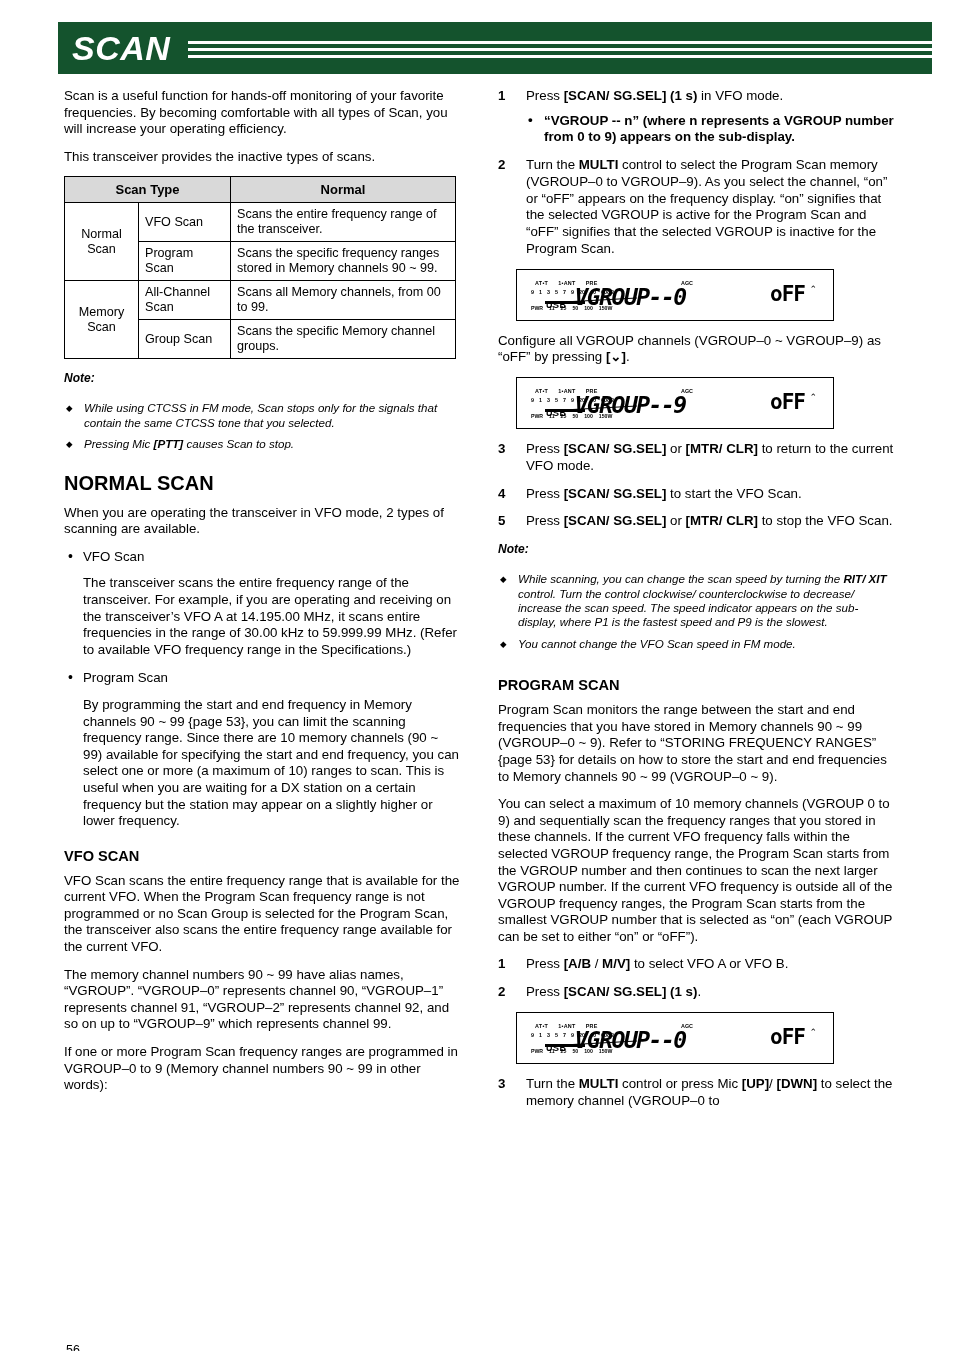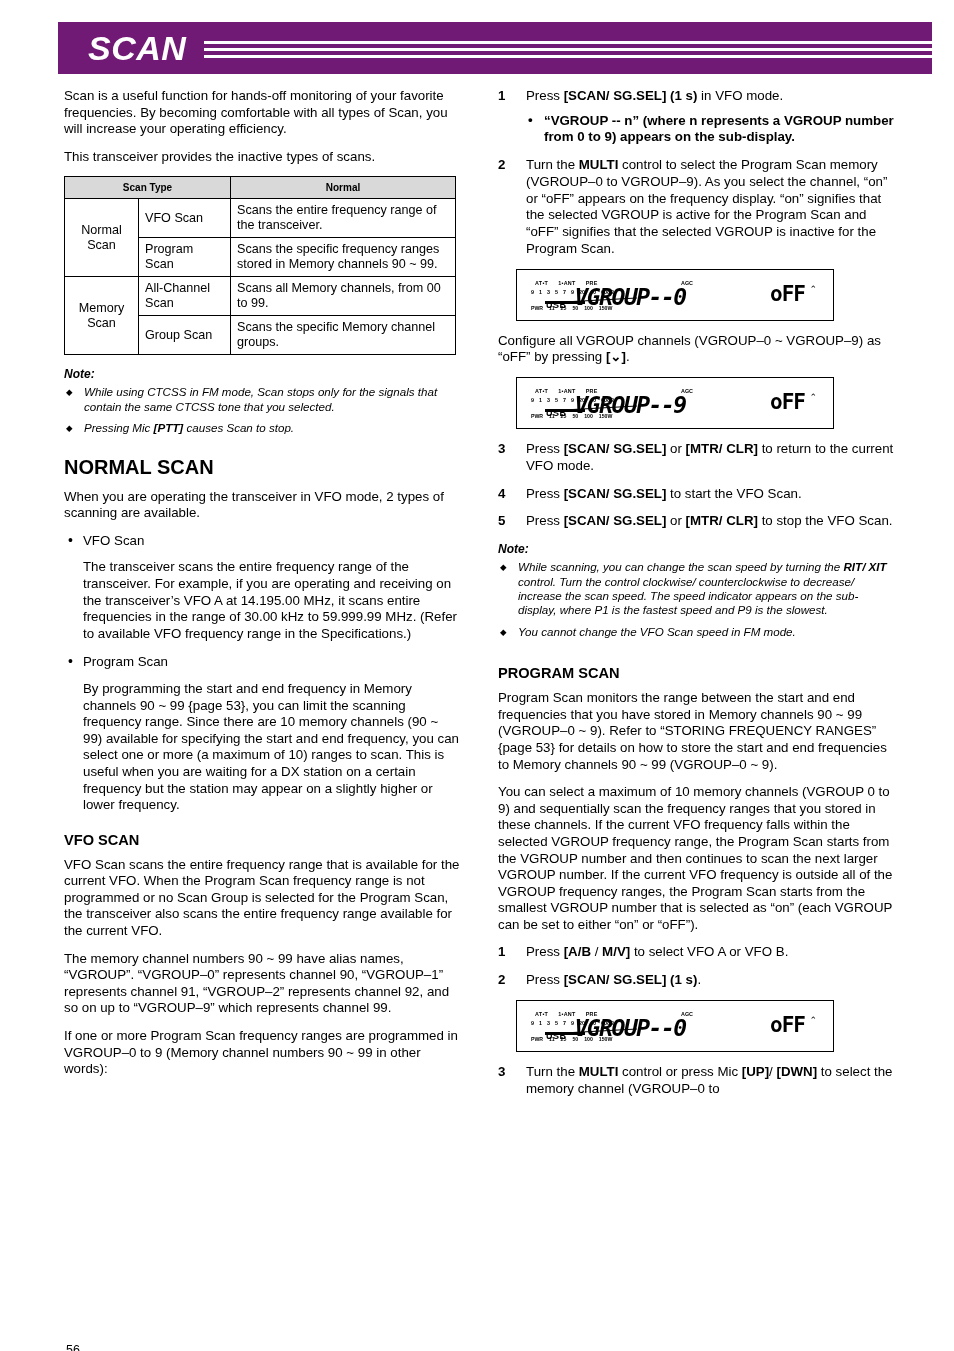--- a/index.html
+++ b/index.html
@@ -16,24 +16,23 @@
     position: relative;
     width: 954px;
     height: 1351px;
     padding: 0;
   }
   
   .header {
     position: relative;
     margin: 22px 22px 0 58px;
     height: 52px;
-    background: #701a75;
+    background: #14532d;
     display: flex;
     align-items: center;
-    padding-left: 16px;
   }
   .header-title {
     color: #fff;
     font-family: "Liberation Sans", sans-serif;
     font-weight: bold;
     font-style: italic;
     font-size: 34px;
     letter-spacing: 0.5px;
     padding-left: 14px;
   }
@@ -82,40 +81,40 @@
     width: 392px;
     margin: 4px 0 12px 0;
     font-size: 12.6px;
   }
   table.scan-table th {
     background: #d9d9d9;
     border: 1px solid #000;
     font-weight: bold;
     padding: 5px 4px;
     text-align: center;
-    font-size: 10px;
+    font-size: 13px;
   }
   table.scan-table td {
     border: 1px solid #000;
     padding: 4px 6px;
     vertical-align: middle;
     line-height: 15px;
   }
   td.type-main { text-align: center; width: 74px; }
   td.type-sub { width: 92px; }
   
   .note-title {
     font-size: 12px;
     font-weight: bold;
     font-style: italic;
     margin: 12px 0 4px 0;
   }
   ul.notes {
     list-style: none;
-    margin: 4px 0 8px 0;
+    margin: 16px 0 8px 0;
     padding: 0;
   }
   ul.notes li {
     position: relative;
     padding-left: 20px;
     font-size: 11.6px;
     font-style: italic;
     line-height: 14.4px;
     margin-bottom: 7px;
   }

